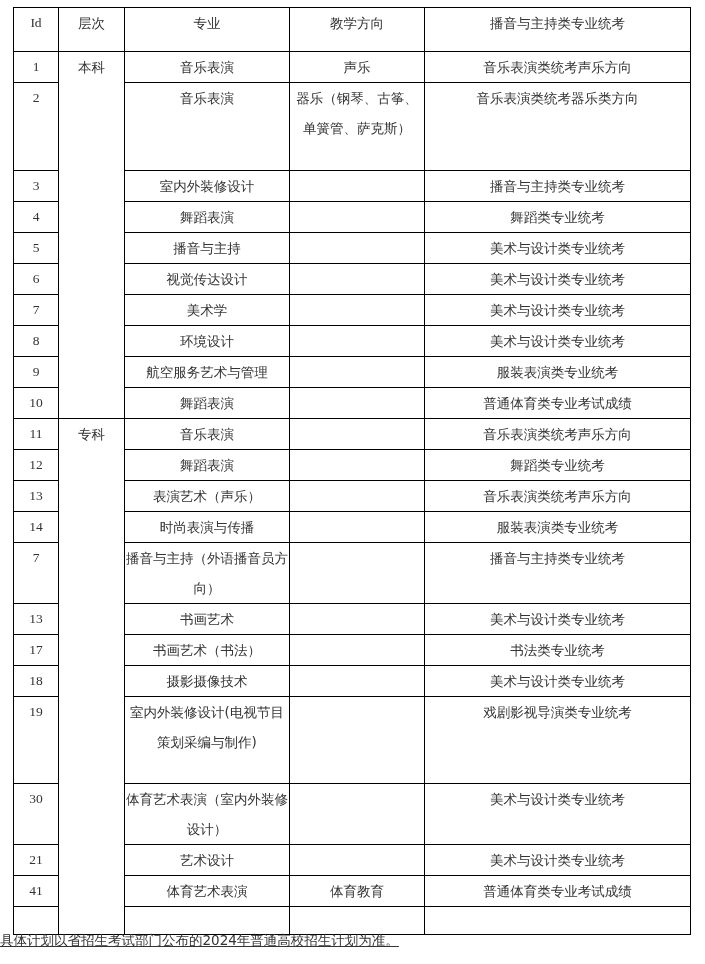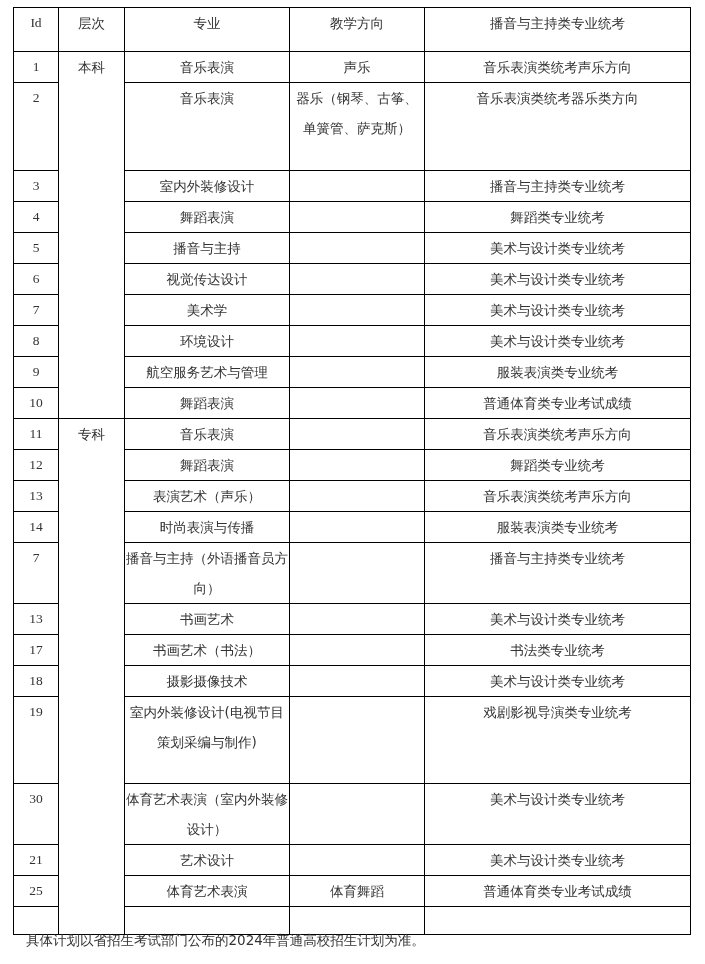--- a/index.html
+++ b/index.html
@@ -23,22 +23,22 @@
     vertical-align: top;
     overflow: hidden;
   }
   td.id { font-family: "Liberation Serif", "DejaVu Serif", serif; font-size: 14px; color: #333; }
   td.hdr { height: 43px; vertical-align: top; padding-top: 0px; line-height: 28px; }
   td.level { vertical-align: middle; line-height: 20px; }
   td.mid { vertical-align: middle; }
   td.wrap { padding: 0 10px; line-height: 29px; }
   tr.r1 td { height: 29px; }
   .footnote {
-    position: absolute; left: 26px; top: 932px;
-    font-size: 13.5px; color: #333333; white-space: nowrap;
+    position: absolute; left: 0; top: 932px;
+    font-size: 13.5px; color: #333333; white-space: nowrap; text-decoration: underline;
   }
 </style>
 </head>
 <body>
 
 <table class="main">
   <colgroup>
     <col style="width:45px">
     <col style="width:66px">
     <col style="width:165px">
@@ -182,23 +182,23 @@
       <td></td>
       <td class="mid">美术与设计类专业统考</td>
     </tr>
     <tr class="r1">
       <td class="id">21</td>
       <td>艺术设计</td>
       <td></td>
       <td>美术与设计类专业统考</td>
     </tr>
     <tr class="r1">
-      <td class="id">25</td>
+      <td class="id">41</td>
       <td>体育艺术表演</td>
-      <td>体育舞蹈</td>
+      <td>体育教育</td>
       <td>普通体育类专业考试成绩</td>
     </tr>
 
     <tr>
       <td style="height:27px"></td>
       <td></td>
       <td></td>
       <td></td>
     </tr>
   </tbody>

